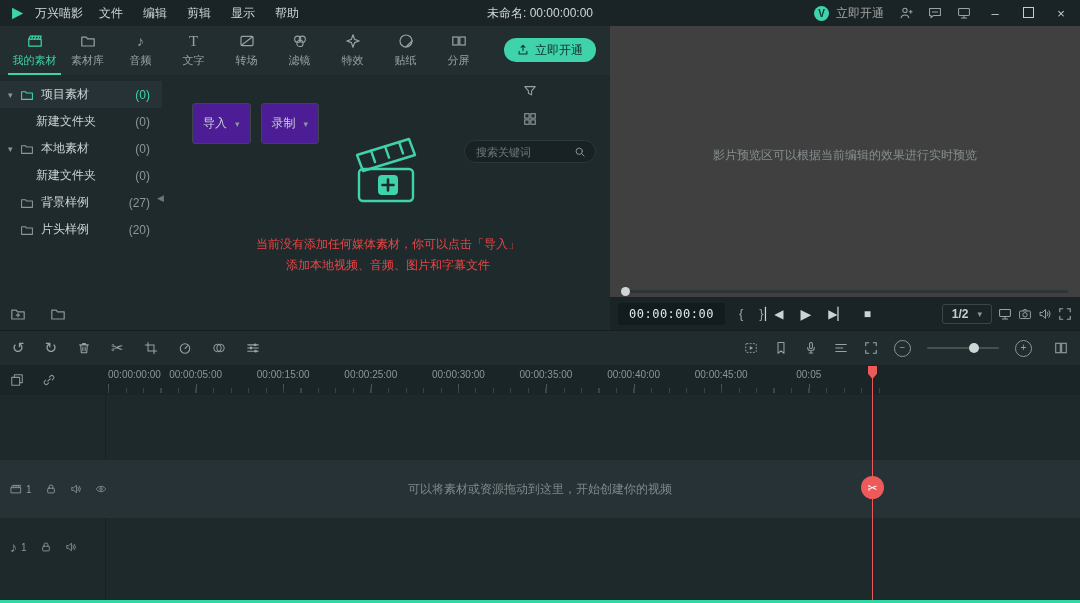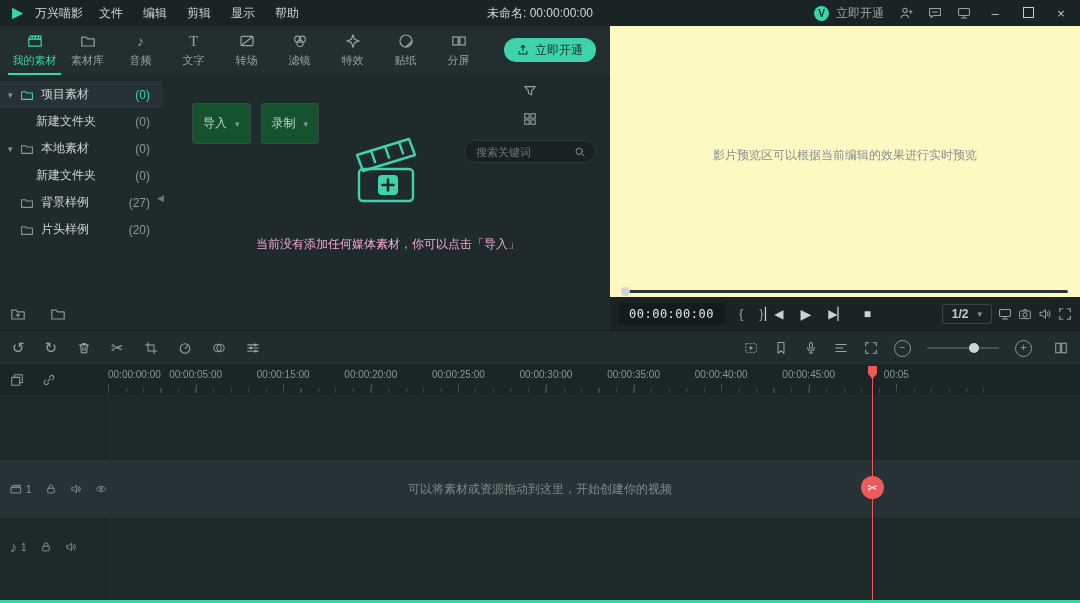--- a/index.html
+++ b/index.html
@@ -42,33 +42,33 @@
   .tree-row.teal .f-ic{color:#3fd3ab;}
   .tree-row .count{margin-left:auto;color:#8d9697;}
   .tree-row.teal .count{color:#3fd3ab;}
   .tree-row.indent{padding-left:36px;}
   #tree-bottom{position:absolute;left:10px;bottom:8px;display:flex;gap:24px;color:#8d9697;}
   .collapse-handle{position:absolute;left:157px;top:118px;color:#6d7778;font-size:9px;}
 
   
   #content{position:absolute;left:166px;top:0;right:0;bottom:0;}
   .content-toolbar{display:flex;align-items:center;gap:10px;padding:9px 14px 0 26px;}
-  .btn-dd{height:23px;border:1px solid #3c4749;border-radius:3px;display:flex;align-items:center;gap:8px;padding:8px 10px;color:#ccd3d3;cursor:pointer;background:#14532d;}
+  .btn-dd{height:23px;border:1px solid #3c4749;border-radius:3px;display:flex;align-items:center;gap:8px;padding:8px 10px;color:#ccd3d3;cursor:pointer;background:#4c1d95;}
   .btn-dd .dd{font-size:9px;color:#8d9697;}
   .ct-icons{margin-left:auto;display:flex;align-items:center;gap:14px;color:#99a2a3;flex-direction:column;}
   .searchbox{width:132px;height:23px;background:#182224;border:1px solid #2c3739;border-radius:12px;display:flex;align-items:center;padding:0 9px;box-sizing:border-box;gap:6px;}
   .searchbox input{flex:1;min-width:0;background:transparent;border:none;outline:none;color:#aeb6b6;font-size:11px;font-family:inherit;}
   .searchbox input::placeholder{color:#6f797a;}
   .searchbox .ic{color:#8d9697;}
   .empty{position:absolute;top:56px;left:0;right:0;text-align:center;}
   .empty .clap{margin:0 auto 22px;}
-  .empty p{margin:4px 0;color:#f9a8d4;font-size:12px;line-height:17px;}
-
-  
-  #preview{width:470px;position:relative;background:#fef9c3;}
+  .empty p{margin:4px 0;color:#ef4444;font-size:12px;line-height:17px;}
+
+  
+  #preview{width:470px;position:relative;background:#404040;}
   .pv-text{position:absolute;top:121px;left:0;right:0;text-align:center;color:#868e8f;font-size:12px;}
   .pv-scrub{position:absolute;left:12px;right:12px;top:264px;height:3px;background:#2c3638;border-radius:2px;cursor:pointer;}
   .pv-scrub .dot{position:absolute;left:-1px;top:-3px;width:9px;height:9px;border-radius:50%;background:#cfd6d6;}
   .pv-bar{position:absolute;left:0;right:0;bottom:0;height:33px;background:#1a2426;display:flex;align-items:center;padding:0 8px;box-sizing:border-box;}
   .timecode{background:#121c1e;border-radius:3px;padding:4px 11px;color:#e4e8e8;font-family:"DejaVu Sans Mono",monospace;font-size:12px;letter-spacing:.5px;}
   .braces{display:flex;gap:16px;margin-left:14px;color:#98a1a2;font-size:13px;}
   .transport{position:absolute;left:155px;display:flex;align-items:center;gap:17px;color:#ccd3d3;font-size:12px;}
   .transport .play{font-size:14px;}
   .pv-right{margin-left:auto;display:flex;align-items:center;gap:6px;color:#9aa3a4;font-weight:bold;}
   .quality{border:1px solid #3b4648;border-radius:3px;padding:2px 9px;display:flex;align-items:center;gap:9px;color:#c6cdcd;cursor:pointer;}
@@ -466,20 +466,21 @@
             <svg class="clap" width="86" height="76" viewBox="0 0 86 76">
               <g fill="none" stroke="#3fd3ab" stroke-width="2.4" stroke-linejoin="round" stroke-linecap="round">
                 <path d="M12 24 64 8l6 16-52 16z"></path>
                 <path d="M26 19.7 30 31M40 15.4 44 26.7M54 11 58 22.4"></path>
                 <rect x="14" y="38" width="54" height="32" rx="4"></rect>
               </g>
               <rect x="33" y="44" width="20" height="20" rx="4" fill="#3fd3ab"></rect>
               <path d="M43 48.5v11M37.5 54h11" stroke="#1f2a2c" stroke-width="2.6" stroke-linecap="round"></path>
             </svg>
             <p>当前没有添加任何媒体素材，你可以点击「导入」</p>
+            <p>添加本地视频、音频、图片和字幕文件</p>
           </div>
         </div>
       </div>
     </section>
 
     <section id="preview">
       <div class="pv-text">影片预览区可以根据当前编辑的效果进行实时预览</div>
       <div class="pv-scrub">
         <span class="dot"></span>
       </div>
@@ -610,23 +611,20 @@
     </div>
     <div class="ruler">
       <div class="rcell c0">
           <span>00:00:00:00</span>
         </div>
       <div class="rcell">
           <span>00:00:05:00</span>
         </div>
       <div class="rcell">
           <span>00:00:15:00</span>
-        </div>
-      <div class="rcell">
-          <span>00:00:20:00</span>
         </div>
       <div class="rcell">
           <span>00:00:25:00</span>
         </div>
       <div class="rcell">
           <span>00:00:30:00</span>
         </div>
       <div class="rcell">
           <span>00:00:35:00</span>
         </div>

